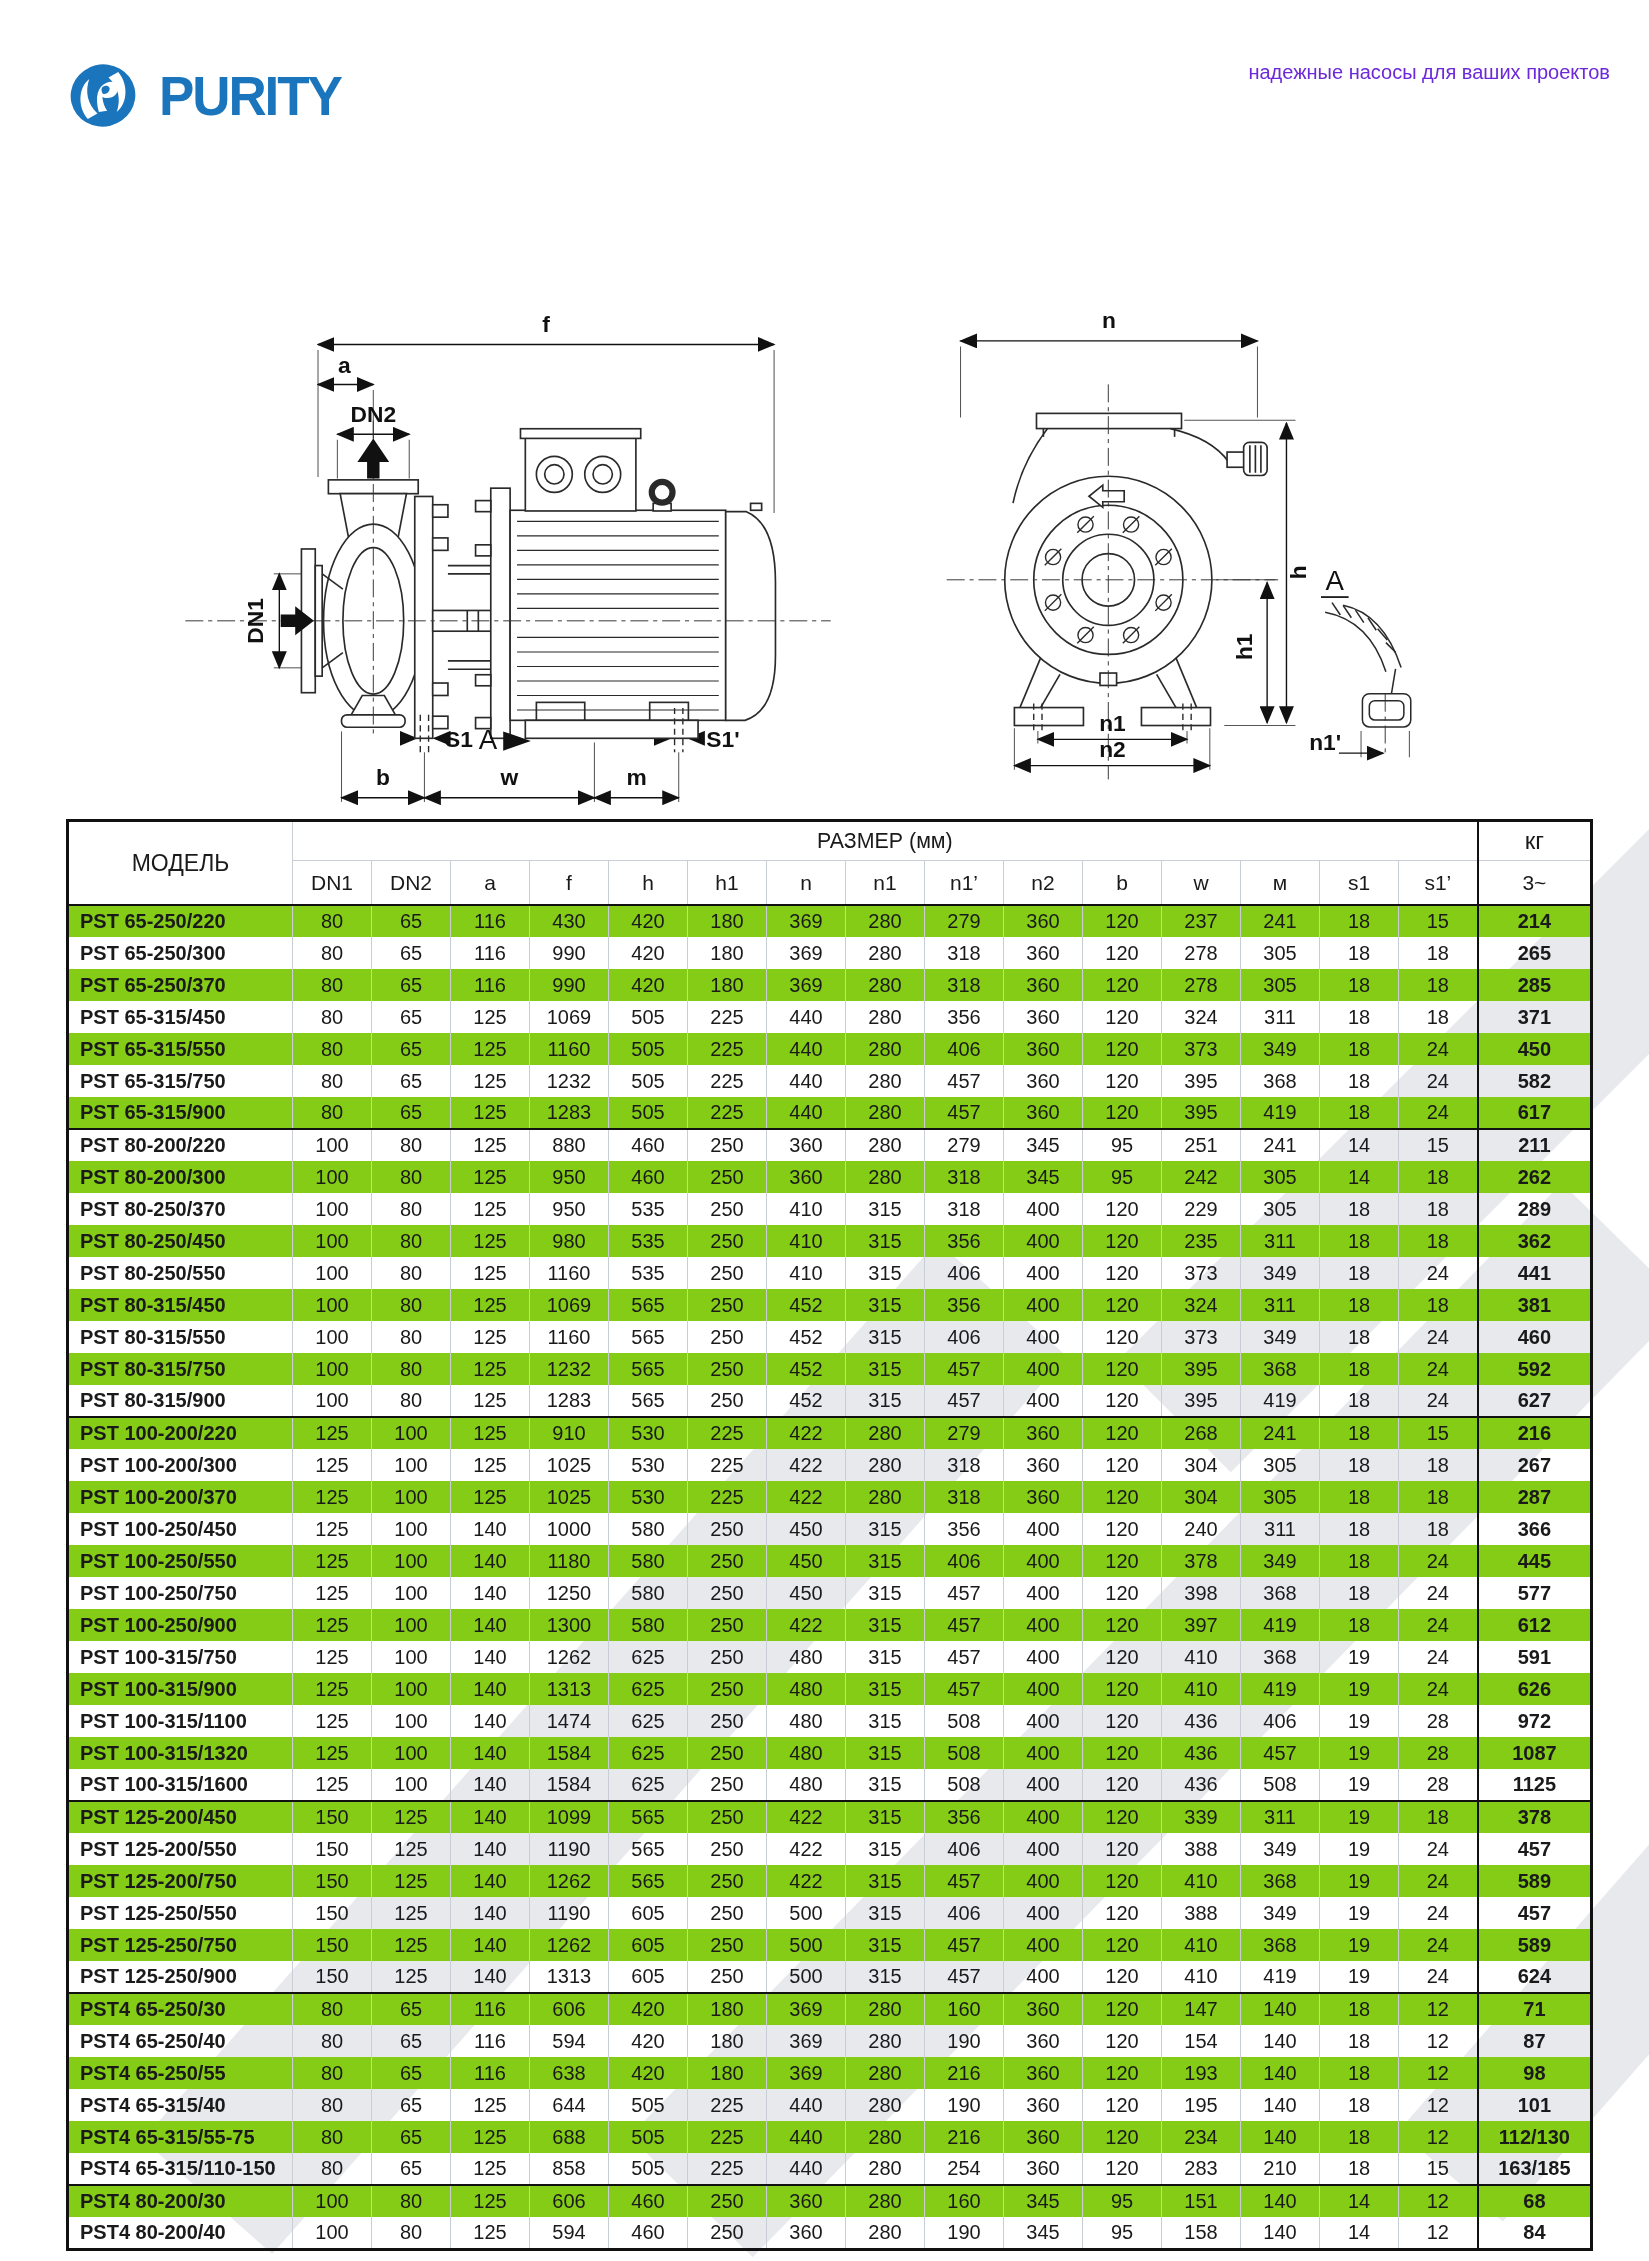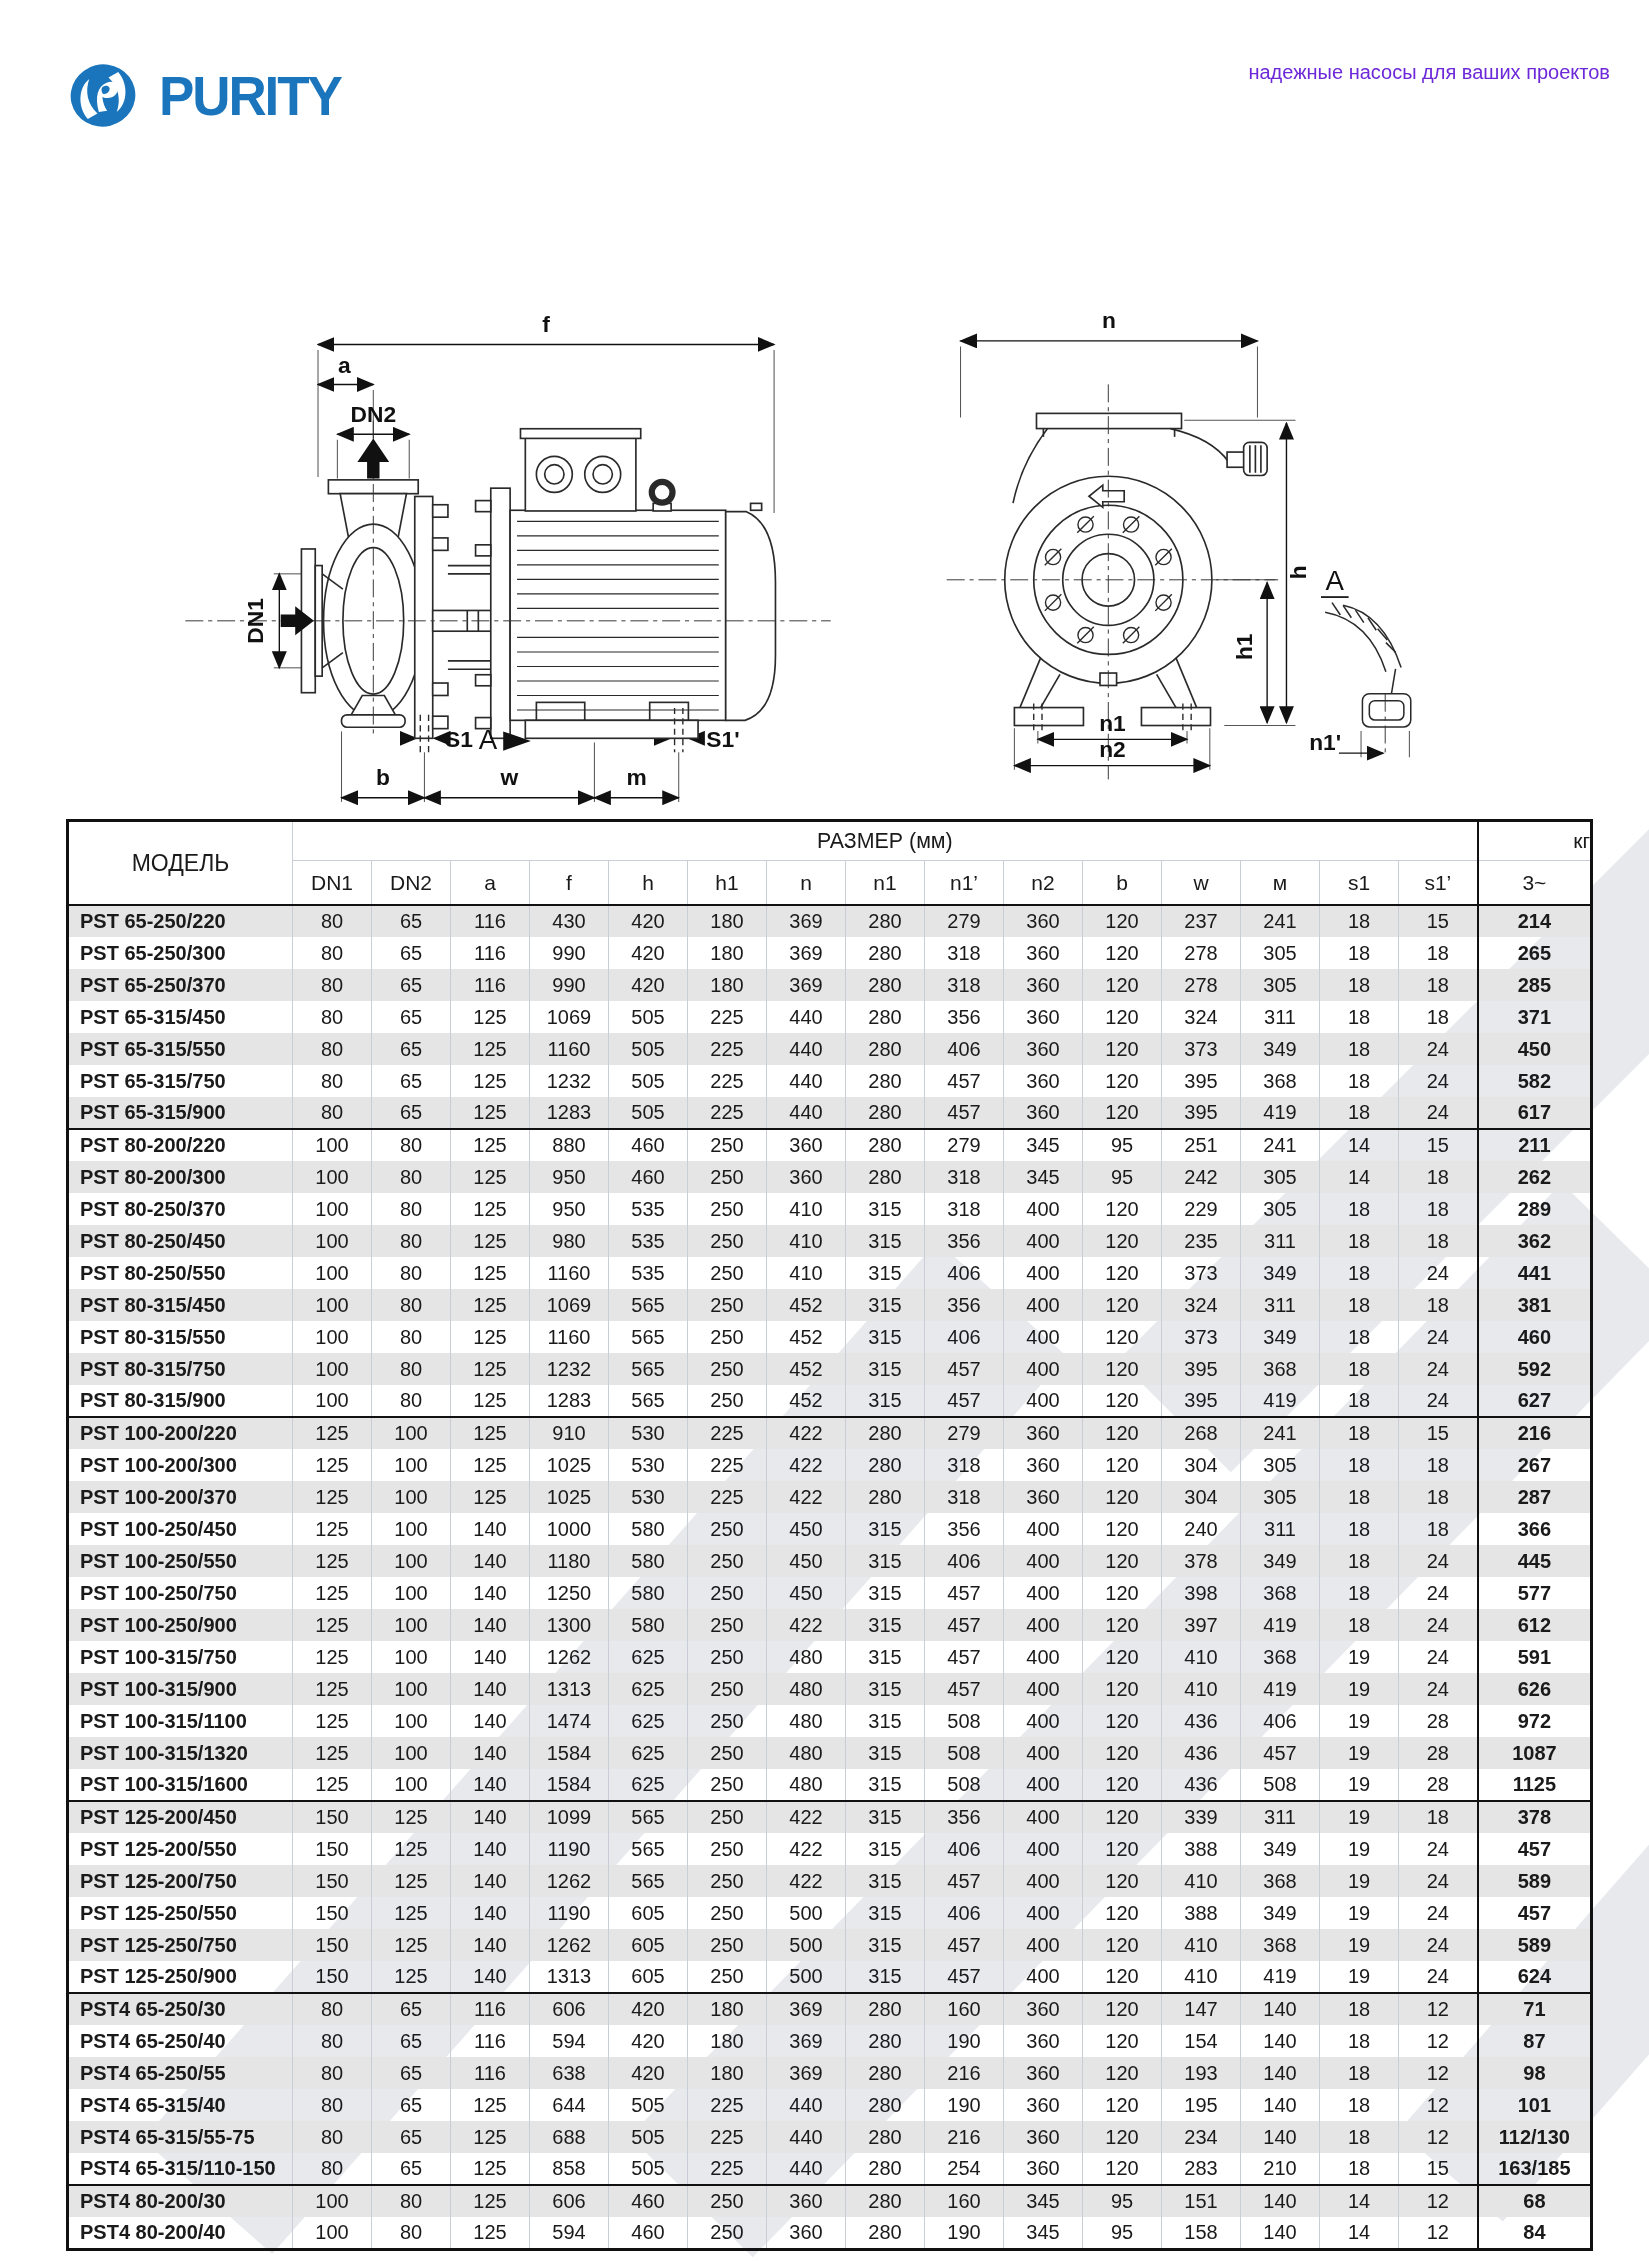--- a/index.html
+++ b/index.html
@@ -19,26 +19,26 @@
   .dw-label{font-family:"Liberation Sans",sans-serif;font-size:33px;font-weight:bold;fill:#111;}
   
   .dim-table{
     position:absolute;left:66px;top:819px;z-index:2;
     border-collapse:collapse;table-layout:fixed;width:1520px;
     border:3.5px solid #111;
   }
   .dim-table thead th{background:#fff;font-weight:normal;vertical-align:middle;padding:0;}
   th.model-h{font-size:23px;font-weight:bold;border-right:0.7px solid #c9ced6;}
   th.size-group{font-size:21.4px;font-weight:bold;height:38px;border-bottom:0.7px solid #c9ced6;margin-top:12px;}
-  th.kg-h{font-size:21px;font-weight:bold;border-left:2.8px solid #111;border-bottom:0.7px solid #c9ced6;text-align:right;}
+  th.kg-h{font-size:24px;font-weight:bold;border-left:2.8px solid #111;border-bottom:0.7px solid #c9ced6;}
   th.col-h{font-size:21px;height:43px;border-left:0.7px solid #c9ced6;}
   th.kg-sub{font-size:21px;border-left:2.8px solid #111;}
   .dim-table thead{border-bottom:2.8px solid #111;}
   .dim-table tbody tr{height:32px;background:transparent;}
-  .dim-table tbody tr.stripe{background:#e5e5e5;}
+  .dim-table tbody tr.stripe{background:#84cc16;}
   .dim-table tbody tr.group-end td{border-bottom:2.8px solid #111;}
   .dim-table td{padding:0;font-size:20px;text-align:center;vertical-align:middle;}
   .dim-table td.model{text-align:left;padding-left:11px;font-weight:bold;border-right:0.7px solid #c9ced6;}
   .dim-table td.val{border-left:0.7px solid #c9ced6;}
   .dim-table td.kg{border-left:2.8px solid #111;font-weight:bold;}
 </style>
 </head>
 <body>
 
 <svg class="watermark" width="1650" height="2261" viewBox="0 0 2388 3273">

